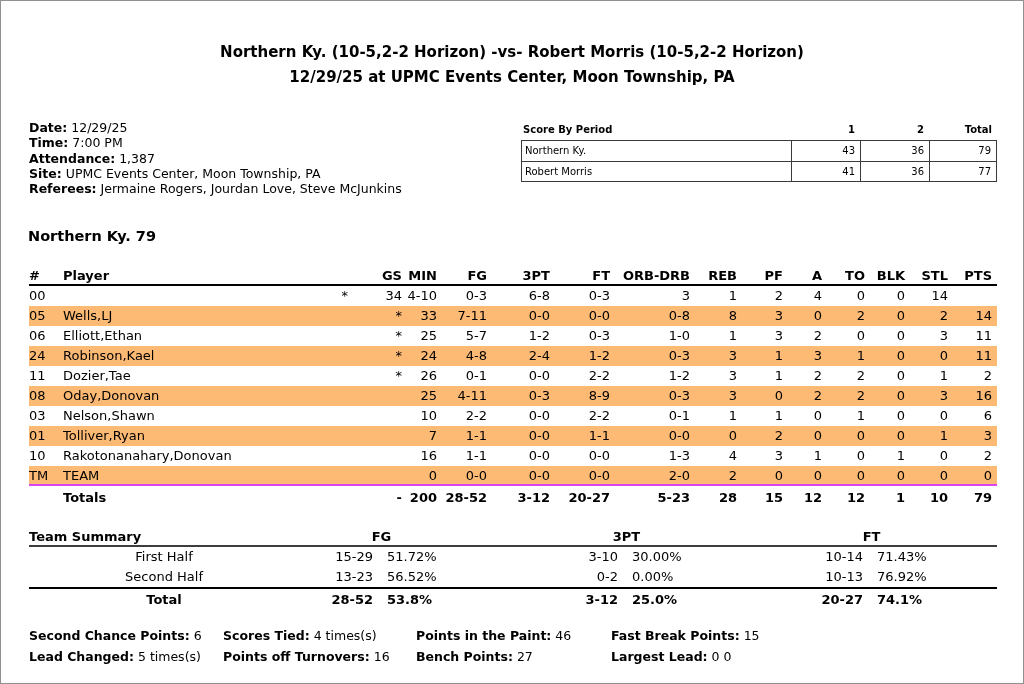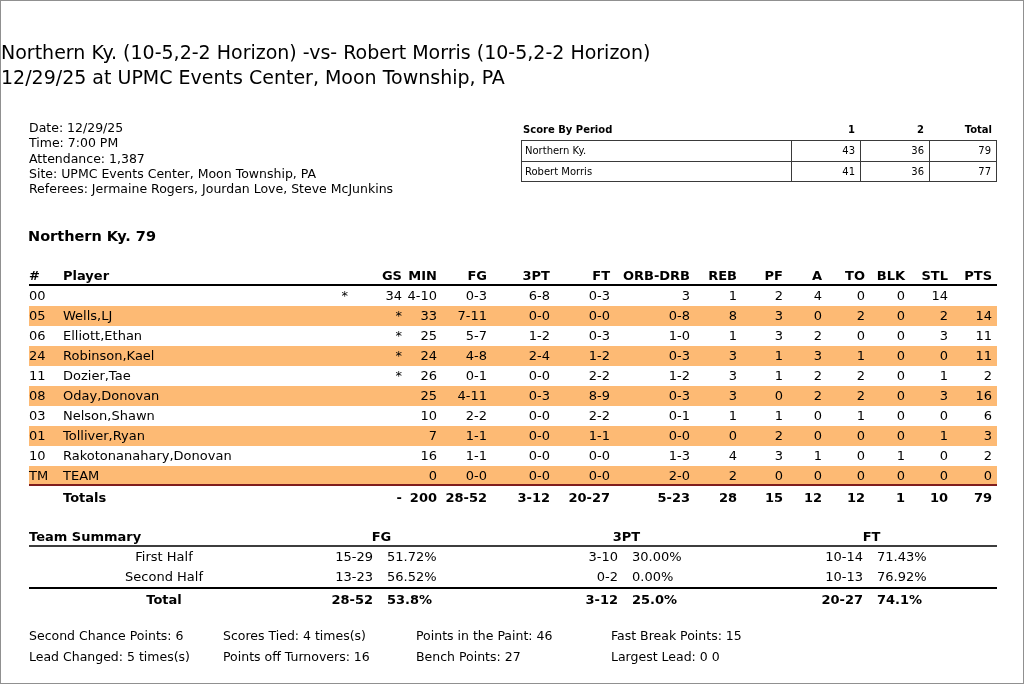--- a/index.html
+++ b/index.html
@@ -3,46 +3,46 @@
 <meta charset="utf-8">
 <style>
   * { margin:0; padding:0; box-sizing:border-box; }
   html,body { width:1024px; height:684px; }
   body {
     font-family:"DejaVu Sans","Liberation Sans",sans-serif;
     background:#ffffff; color:#000; position:relative; overflow:hidden;
   }
   .page { position:absolute; inset:0; border:1px solid #909090; }
 
-  .titles { position:absolute; top:39px; left:0; right:0; text-align:left; font-weight:normal; font-size:19px; }
+  .titles { position:absolute; top:39px; left:0; right:0; text-align:center; font-weight:bold; font-size:15px; }
   .titles div { line-height:25px; }
 
   .game-info { position:absolute; left:28px; top:119px; font-size:12.5px; }
   .game-info .line { line-height:15.3px; white-space:nowrap; }
-  .lbl { font-weight:normal; }
+  .lbl { font-weight:bold; }
 
   
   .score { position:absolute; left:520px; top:119px; width:476px; font-size:10px; }
   .score-head { display:grid; grid-template-columns:270px 69px 69px 68px; height:20px; line-height:19px; font-weight:bold; }
   .score-head .h1 { text-align:left; padding-left:2px; }
   .score-head .hr { text-align:right; padding-right:5px; }
   .score-body { border:1px solid #3a3a3a; }
   .score-row { display:grid; grid-template-columns:269px 69px 69px 67px; height:20px; line-height:19px; }
   .score-row + .score-row { border-top:1px solid #3a3a3a; }
   .score-row .team { text-align:left; padding-left:3px; }
   .score-row .num { text-align:right; padding-right:5px; border-left:1px solid #3a3a3a; }
 
   .team-heading { position:absolute; left:27px; top:227px; font-size:14.5px; font-weight:bold; }
 
   
   .box { position:absolute; left:28px; top:266px; width:968px; font-size:13px; }
   .brow { display:grid; grid-template-columns:34px 290px 54px 35px 50px 63px 60px 80px 47px 46px 39px 43px 40px 43px 44px; height:20px; line-height:20px; }
   .bhead { font-weight:bold; height:19px; line-height:17px; border-bottom:2px solid #000; }
   .alt { background:#fdba74; }
-  .tm-row { border-bottom:2px solid #7f1d1d; }
+  .tm-row { border-bottom:2px solid #d946ef; }
   .trow { font-weight:bold; height:22px; line-height:23px; }
   .c.l { text-align:left; }
   .c.r { text-align:right; padding-right:5px; }
 
   
   .summary { position:absolute; left:28px; top:527px; width:968px; font-size:13px; }
   .sum-head { display:grid; grid-template-columns:270px 165px 80px 165px 80px 165px 43px; height:19px; line-height:17px; font-weight:bold; border-bottom:2px solid #3d3d3d; }
   .sum-head .t { text-align:left; }
   .sum-head .ch { text-align:center; }
   .sum-row { display:grid; grid-template-columns:270px 80px 85px 80px 80px 85px 80px 80px 85px 43px; height:20px; line-height:20px; }

